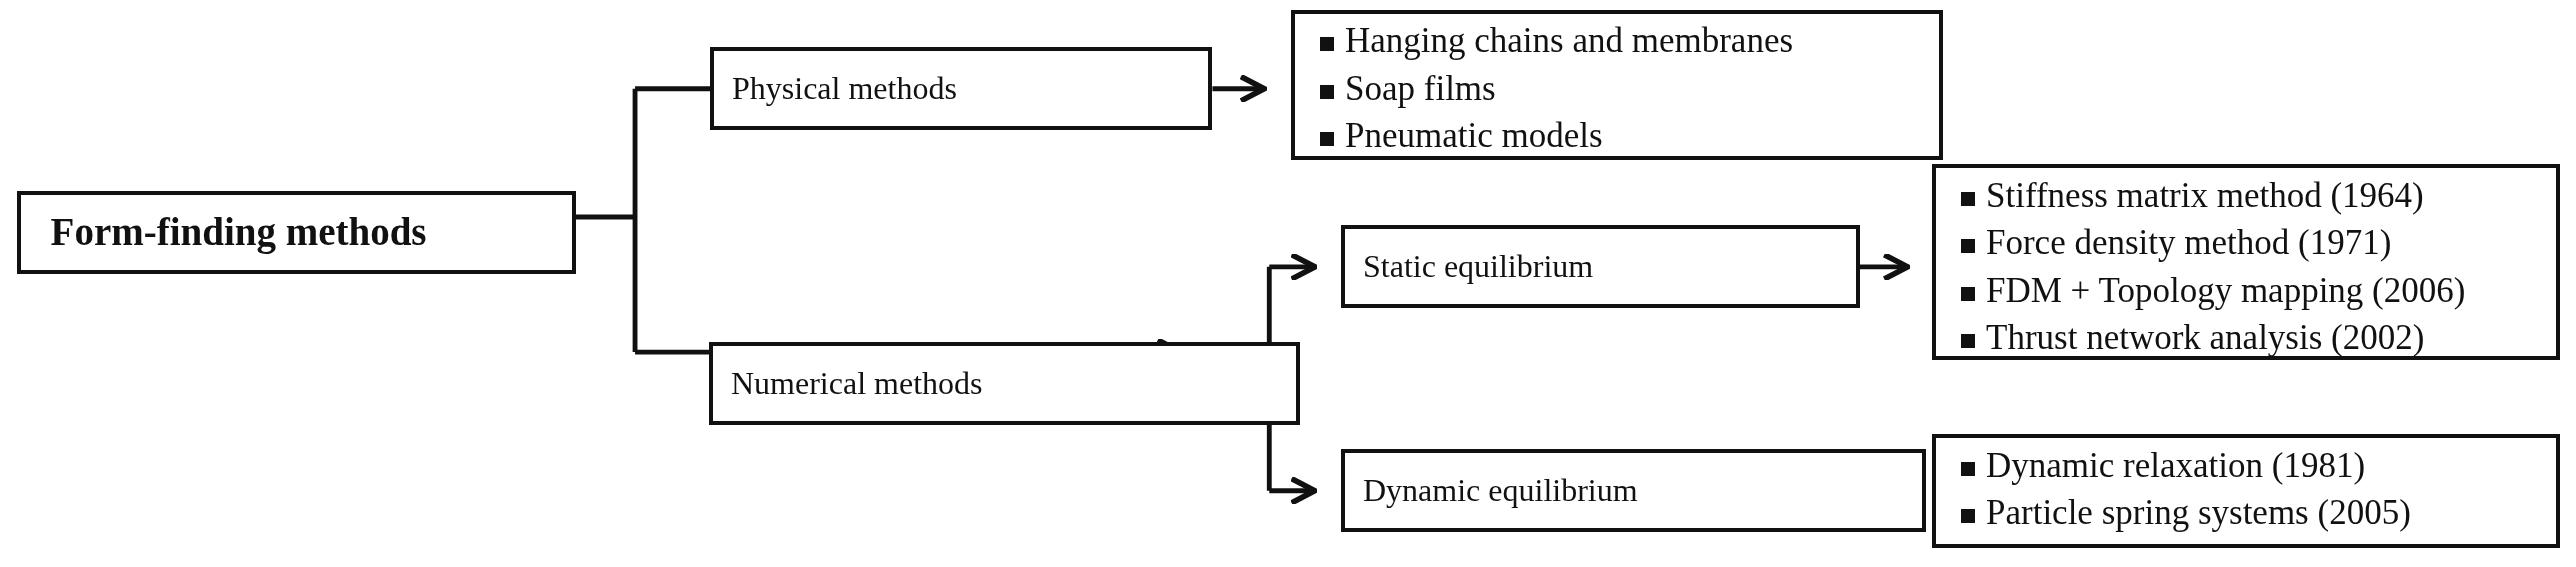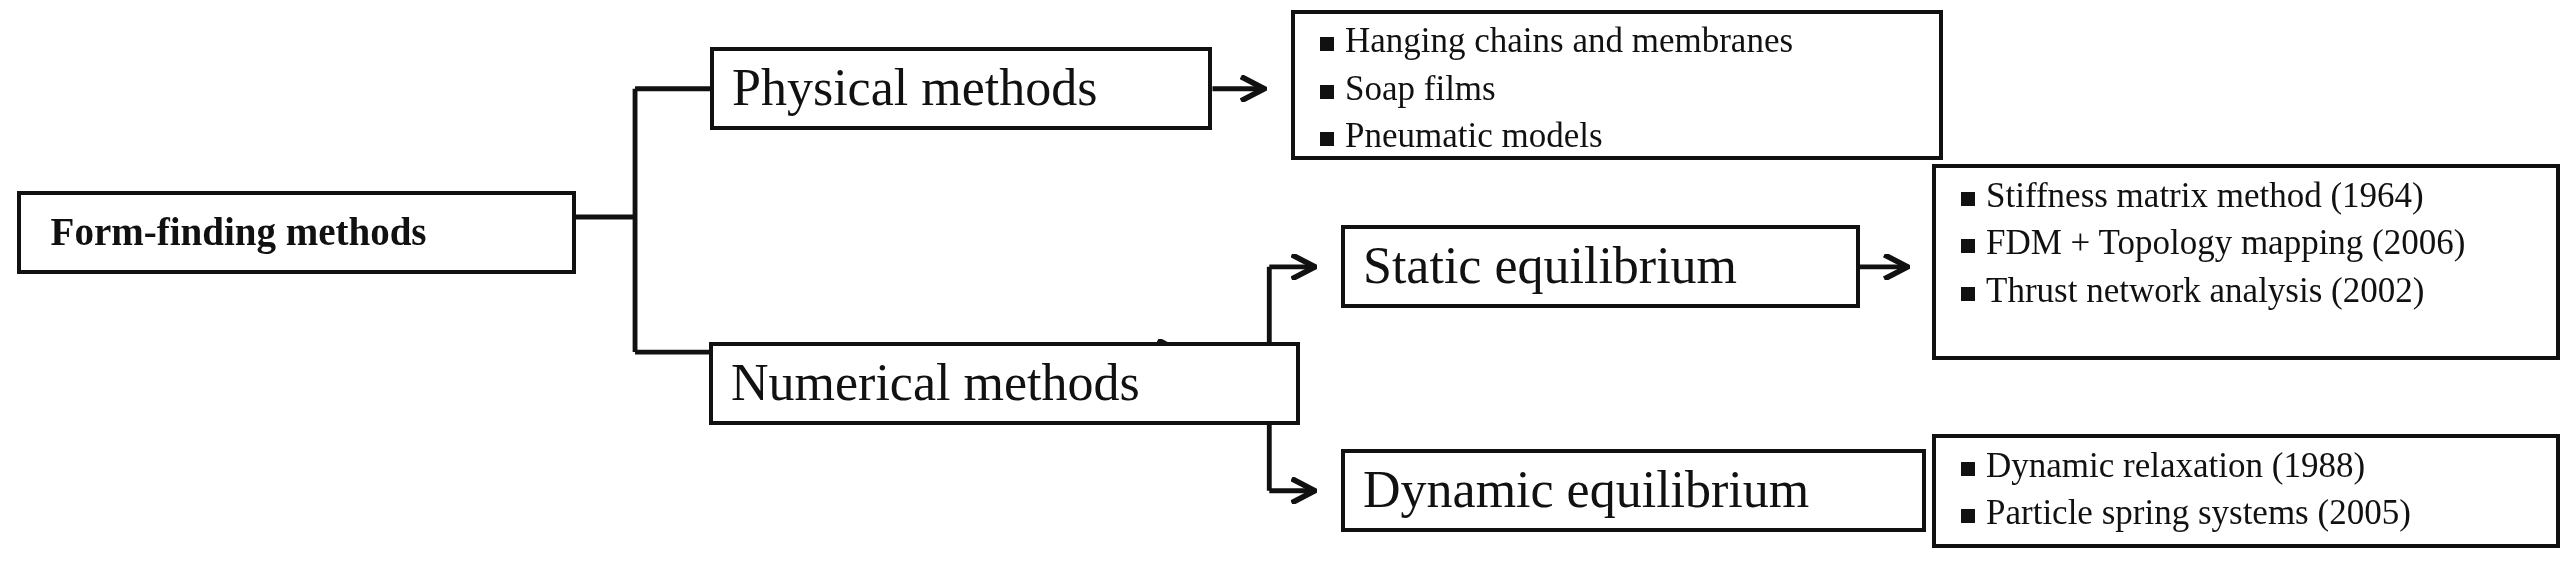--- a/index.html
+++ b/index.html
@@ -33,21 +33,21 @@
     background: #ffffff;
     border: 4.9px solid #111111;
     display: flex;
     align-items: center;
     z-index: 3;
   }
   .node.center {
     justify-content: flex-start;
   }
   .node-label {
-    font-size: 52px;
+    font-size: 32px;
     line-height: 1.05;
     color: #111111;
     white-space: nowrap;
     padding-left: 18px;
   }
   .node.root .node-label {
     font-weight: bold;
     font-size: 39px;
     padding-left: 30px;
   }
@@ -153,36 +153,40 @@
     <span class="node-label">Static equilibrium</span>
   </div>
 
   <div class="listbox" style="left:1932px; top:164px; width:628px; height:196px;">
     <div class="bullet-row">
       <span class="bullet-glyph"></span>
       <span class="bullet-text">Stiffness matrix method (1964)</span>
     </div>
     <div class="bullet-row">
       <span class="bullet-glyph"></span>
+      <span class="bullet-text">Force density method (1971)</span>
+    </div>
+    <div class="bullet-row">
+      <span class="bullet-glyph"></span>
       <span class="bullet-text">FDM + Topology mapping (2006)</span>
     </div>
     <div class="bullet-row">
       <span class="bullet-glyph"></span>
       <span class="bullet-text">Thrust network analysis (2002)</span>
     </div>
   </div>
 
   <div class="node center" style="left:1341px; top:449px; width:585px; height:83px;">
     <span class="node-label">Dynamic equilibrium</span>
   </div>
 
   <div class="listbox" style="left:1932px; top:434px; width:628px; height:114px;">
     <div class="bullet-row">
       <span class="bullet-glyph"></span>
-      <span class="bullet-text">Dynamic relaxation (1988)</span>
+      <span class="bullet-text">Dynamic relaxation (1981)</span>
     </div>
     <div class="bullet-row">
       <span class="bullet-glyph"></span>
       <span class="bullet-text">Particle spring systems (2005)</span>
     </div>
   </div>
 
 </div>
 
 

